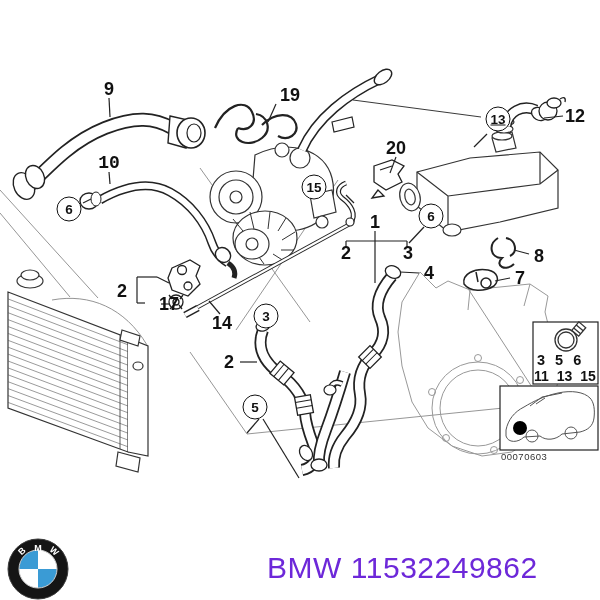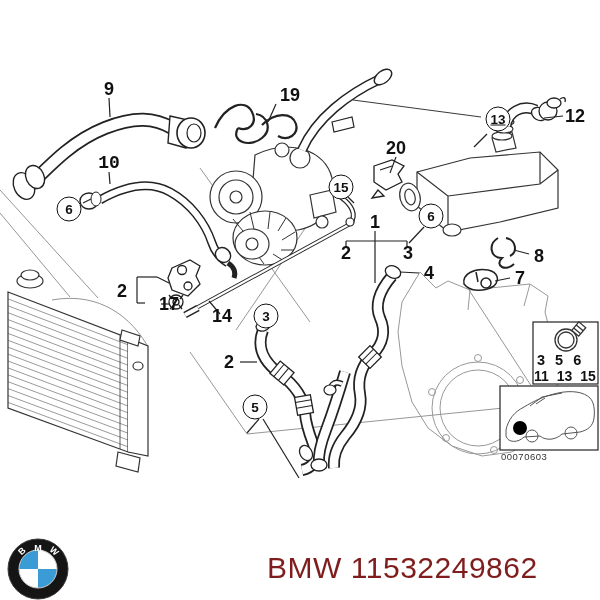--- a/index.html
+++ b/index.html
@@ -4,21 +4,21 @@
 <style>
   html,body{margin:0;padding:0;background:#fff;}
   #stage{position:relative;width:600px;height:600px;background:#fff;overflow:hidden;
          font-family:"Liberation Sans",sans-serif;}
   #art{position:absolute;left:0;top:0;}
   #callouts{position:absolute;left:0;top:0;width:600px;height:600px;pointer-events:none;}
   .callout{position:absolute;transform:translate(-50%,-50%);color:#111;
            font-weight:bold;font-size:18px;line-height:1;white-space:nowrap;}
   .callout.circled{width:23px;height:23px;border:1.7px solid #111;border-radius:50%;
            display:flex;align-items:center;justify-content:center;font-size:13.5px;background:#fff;}
-  #footer-text{position:absolute;left:267px;top:551px;font-size:30px;color:#7f1d1d;
+  #footer-text{position:absolute;left:267px;top:551px;font-size:30px;color:#6d28d9;
            letter-spacing:.5px;white-space:nowrap;}
   #footer-text .pn{margin-left:9px;}
   svg text{font-family:"Liberation Sans",sans-serif;}
 </style>
 </head>
 <body>
 
 <div id="stage">
 
 <svg id="art" width="600" height="600" viewBox="0 0 600 600">
@@ -292,34 +292,34 @@
       <text transform="translate(48.1,13.2) rotate(42)" y="3">W</text>
     </g>
   </g>
 </svg>
 
 <div id="callouts">
       <div class="callout" style="left: 109px; top: 89px;">9</div>
       <div class="callout" style="left: 109px; top: 163px; font-family: Liberation Mono, monospace;">10</div>
       <div class="callout circled" style="left: 69px; top: 209px;">6</div>
       <div class="callout" style="left: 290px; top: 95px;">19</div>
-      <div class="callout circled" style="left: 341px; top: 187px; text-align: right;">15</div>
+      <div class="callout circled" style="left: 314px; top: 187px; text-align: right;">15</div>
       <div class="callout circled" style="left: 498px; top: 119px; text-decoration: underline;">13</div>
       <div class="callout" style="left: 575px; top: 116px;">12</div>
       <div class="callout" style="left: 396px; top: 148px;">20</div>
       <div class="callout circled" style="left: 431px; top: 216px;">6</div>
       <div class="callout" style="left: 375px; top: 222px;">1</div>
       <div class="callout" style="left: 346px; top: 253px;">2</div>
       <div class="callout" style="left: 408px; top: 253px;">3</div>
       <div class="callout" style="left: 429px; top: 273px;">4</div>
       <div class="callout" style="left: 539px; top: 256px;">8</div>
       <div class="callout" style="left: 520px; top: 278px;">7</div>
       <div class="callout" style="left: 122px; top: 291px;">2</div>
       <div class="callout" style="left: 153px; top: 304px; margin-left: 16px;">17</div>
-      <div class="callout" style="left: 222px; top: 316px;">14</div>
+      <div class="callout" style="left: 222px; top: 323px;">14</div>
       <div class="callout" style="left: 229px; top: 362px;">2</div>
       <div class="callout circled" style="left: 266px; top: 316px;">3</div>
       <div class="callout circled" style="left: 255px; top: 407px;">5</div>
     </div>
 
 <div id="footer-text">
   <span>BMW</span><span class="pn">11532249862</span>
 </div>
 
 </div>

